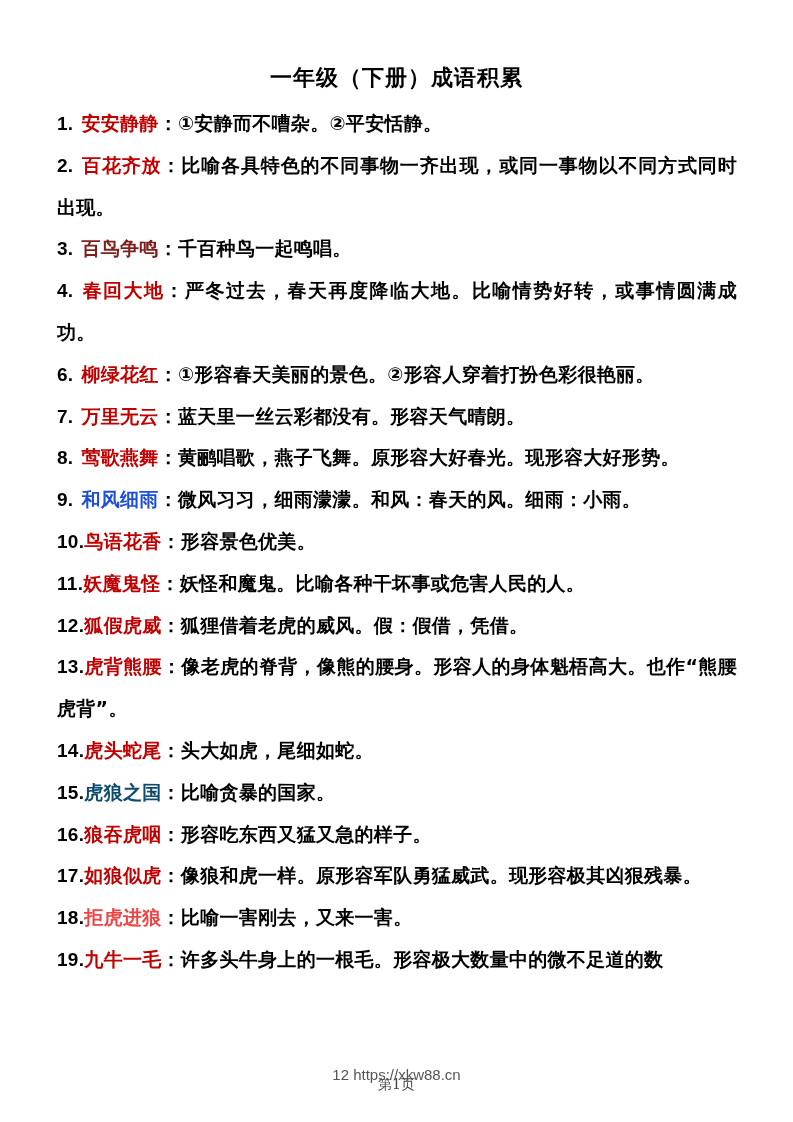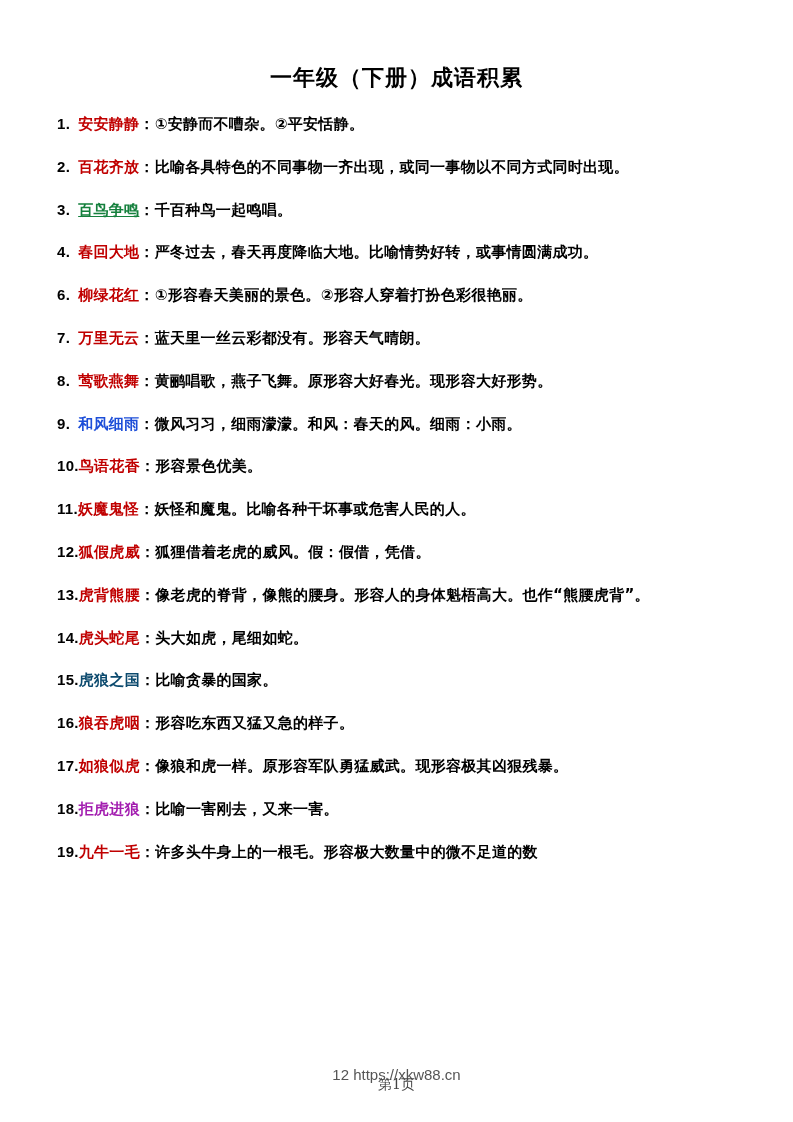--- a/index.html
+++ b/index.html
@@ -36,21 +36,21 @@
     .list {
       position: absolute;
       top: 103px;
       left: 57px;
       width: 680px;
       margin: 0;
       padding: 0;
       list-style: none;
     }
     .entry {
-      font-size: 15px;
+      font-size: 19px;
       font-weight: bold;
       line-height: 41.8px;
       margin: 0;
       padding: 0;
       text-align: justify;
       letter-spacing: 0.3px;
     }
     .num {
       font-family: "Liberation Sans", sans-serif;
       font-weight: bold;
@@ -91,35 +91,35 @@
   </style>
 </head>
 <body>
 
 <div class="page">
   <div class="title">一年级（下册）成语积累</div>
 
   <ul class="list" id="entry-list">
       <li class="entry"><span class="num single">1.</span><span class="idiom" style="color: rgb(192, 0, 0);">安安静静</span><span>：</span><span>①安静而不嘈杂。②平安恬静。</span></li>
       <li class="entry"><span class="num single">2.</span><span class="idiom" style="color: rgb(192, 0, 0);">百花齐放</span><span>：</span><span>比喻各具特色的不同事物一齐出现，或同一事物以不同方式同时出现。</span></li>
-      <li class="entry"><span class="num single">3.</span><span class="idiom" style="color: #15803d; text-decoration: underline;">百鸟争鸣</span><span>：</span><span>千百种鸟一起鸣唱。</span></li>
+      <li class="entry"><span class="num single">3.</span><span class="idiom" style="color: #7f1d1d;">百鸟争鸣</span><span>：</span><span>千百种鸟一起鸣唱。</span></li>
       <li class="entry"><span class="num single">4.</span><span class="idiom" style="color: rgb(192, 0, 0);">春回大地</span><span>：</span><span>严冬过去，春天再度降临大地。比喻情势好转，或事情圆满成功。</span></li>
       <li class="entry"><span class="num single">6.</span><span class="idiom" style="color: rgb(192, 0, 0);">柳绿花红</span><span>：</span><span>①形容春天美丽的景色。②形容人穿着打扮色彩很艳丽。</span></li>
       <li class="entry"><span class="num single">7.</span><span class="idiom" style="color: rgb(192, 0, 0);">万里无云</span><span>：</span><span>蓝天里一丝云彩都没有。形容天气晴朗。</span></li>
       <li class="entry"><span class="num single">8.</span><span class="idiom" style="color: rgb(192, 0, 0);">莺歌燕舞</span><span>：</span><span>黄鹂唱歌，燕子飞舞。原形容大好春光。现形容大好形势。</span></li>
       <li class="entry"><span class="num single">9.</span><span class="idiom" style="color: #1d4ed8;">和风细雨</span><span>：</span><span>微风习习，细雨濛濛。和风：春天的风。细雨：小雨。</span></li>
       <li class="entry"><span class="num">10.</span><span class="idiom" style="color: rgb(192, 0, 0);">鸟语花香</span><span>：</span><span>形容景色优美。</span></li>
       <li class="entry"><span class="num">11.</span><span class="idiom" style="color: rgb(192, 0, 0);">妖魔鬼怪</span><span>：</span><span>妖怪和魔鬼。比喻各种干坏事或危害人民的人。</span></li>
       <li class="entry"><span class="num">12.</span><span class="idiom" style="color: rgb(192, 0, 0);">狐假虎威</span><span>：</span><span>狐狸借着老虎的威风。假：假借，凭借。</span></li>
       <li class="entry"><span class="num">13.</span><span class="idiom" style="color: rgb(192, 0, 0);">虎背熊腰</span><span>：</span><span>像老虎的脊背，像熊的腰身。形容人的身体魁梧高大。也作“熊腰虎背”。</span></li>
       <li class="entry"><span class="num">14.</span><span class="idiom" style="color: rgb(192, 0, 0);">虎头蛇尾</span><span>：</span><span>头大如虎，尾细如蛇。</span></li>
       <li class="entry"><span class="num">15.</span><span class="idiom" style="color: #0c4a6e;">虎狼之国</span><span>：</span><span>比喻贪暴的国家。</span></li>
       <li class="entry"><span class="num">16.</span><span class="idiom" style="color: rgb(192, 0, 0);">狼吞虎咽</span><span>：</span><span>形容吃东西又猛又急的样子。</span></li>
       <li class="entry"><span class="num">17.</span><span class="idiom" style="color: rgb(192, 0, 0);">如狼似虎</span><span>：</span><span>像狼和虎一样。原形容军队勇猛威武。现形容极其凶狠残暴。</span></li>
-      <li class="entry"><span class="num">18.</span><span class="idiom" style="color: #a21caf;">拒虎进狼</span><span>：</span><span>比喻一害刚去，又来一害。</span></li>
+      <li class="entry"><span class="num">18.</span><span class="idiom" style="color: #ef4444;">拒虎进狼</span><span>：</span><span>比喻一害刚去，又来一害。</span></li>
       <li class="entry"><span class="num">19.</span><span class="idiom" style="color: rgb(192, 0, 0);">九牛一毛</span><span>：</span><span>许多头牛身上的一根毛。形容极大数量中的微不足道的数</span></li>
     </ul>
 
   <div class="footer">
     <div class="footer-url">12 https://xkw88.cn</div>
     <div class="footer-page">第1页</div>
   </div>
 </div>
 
 </body></html>

